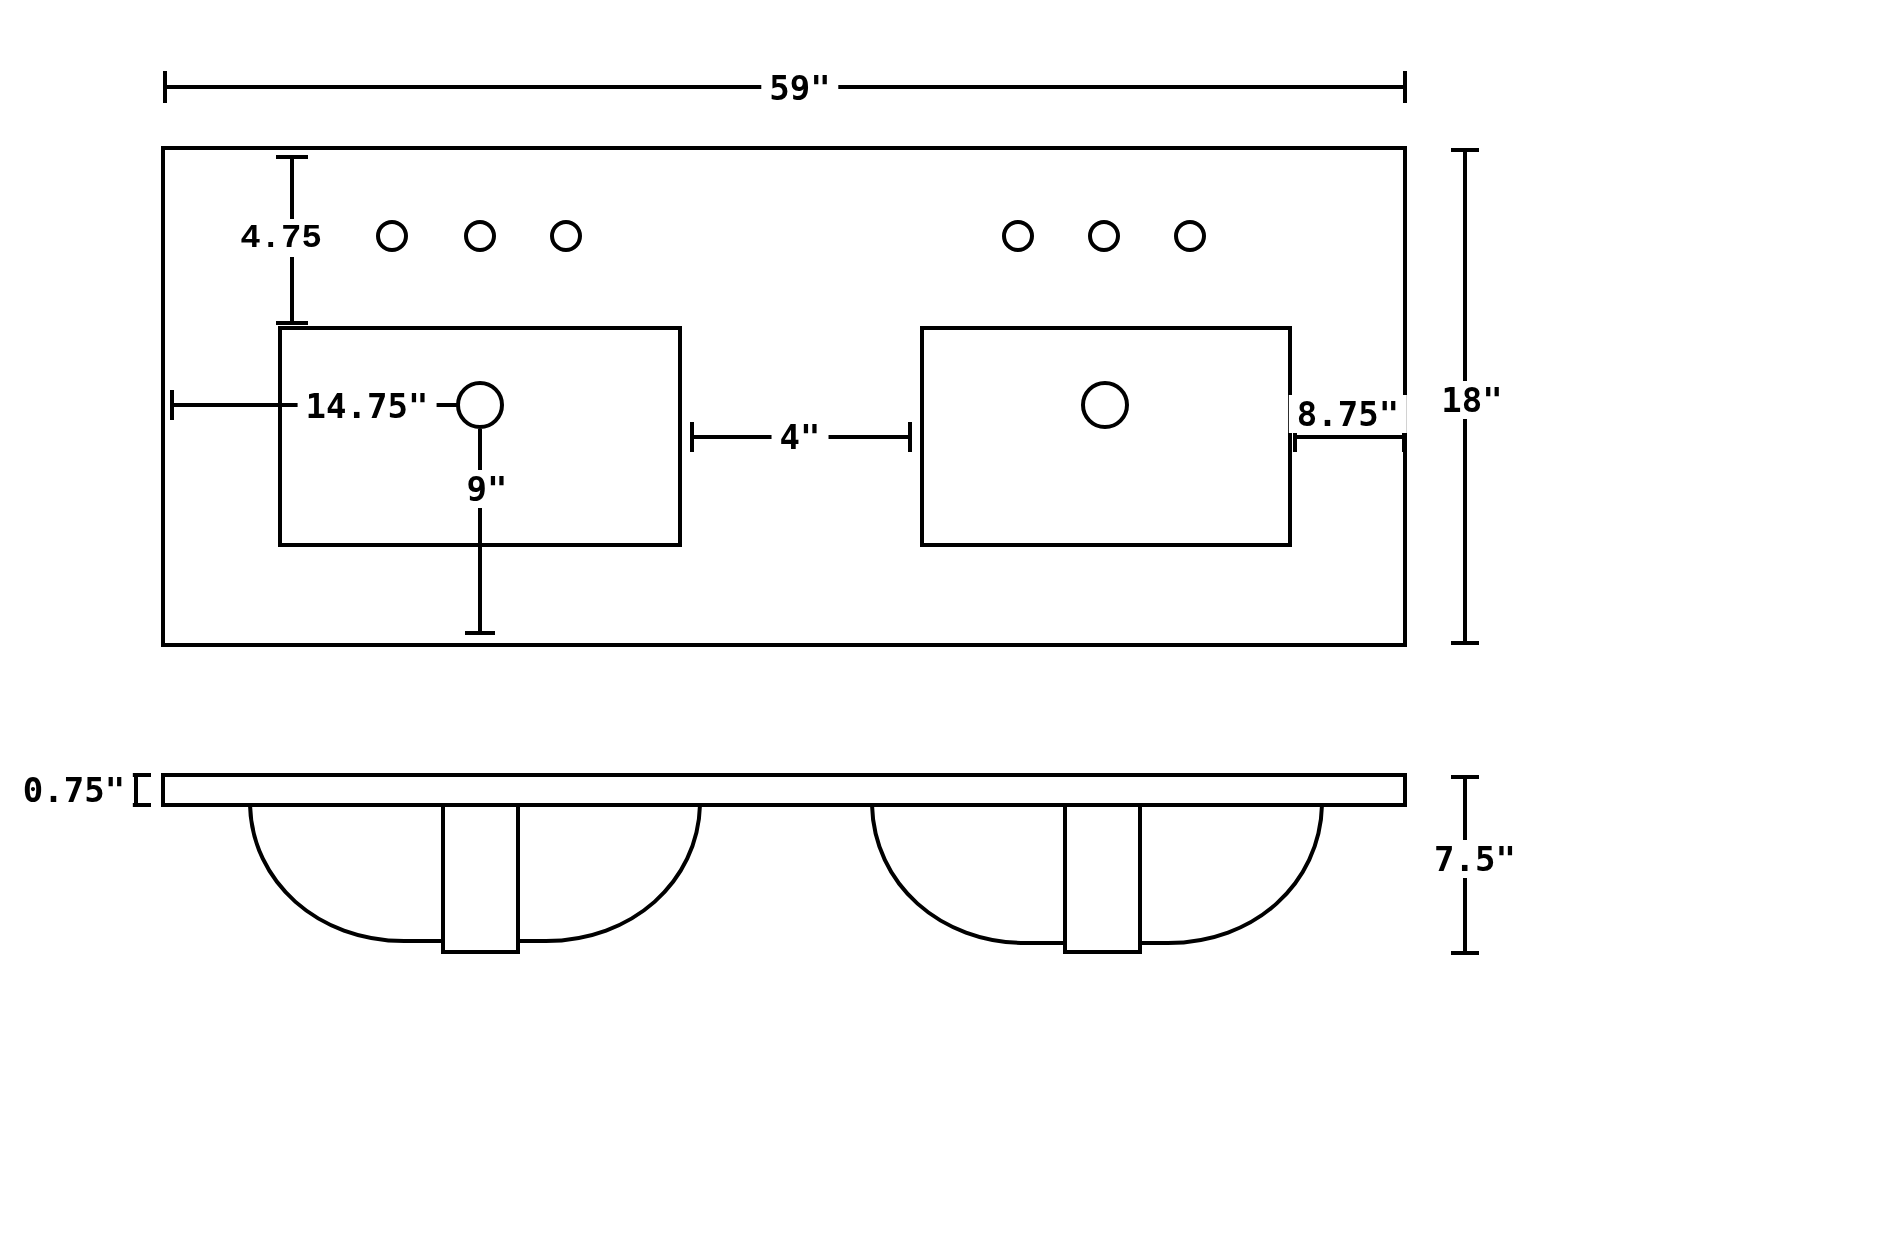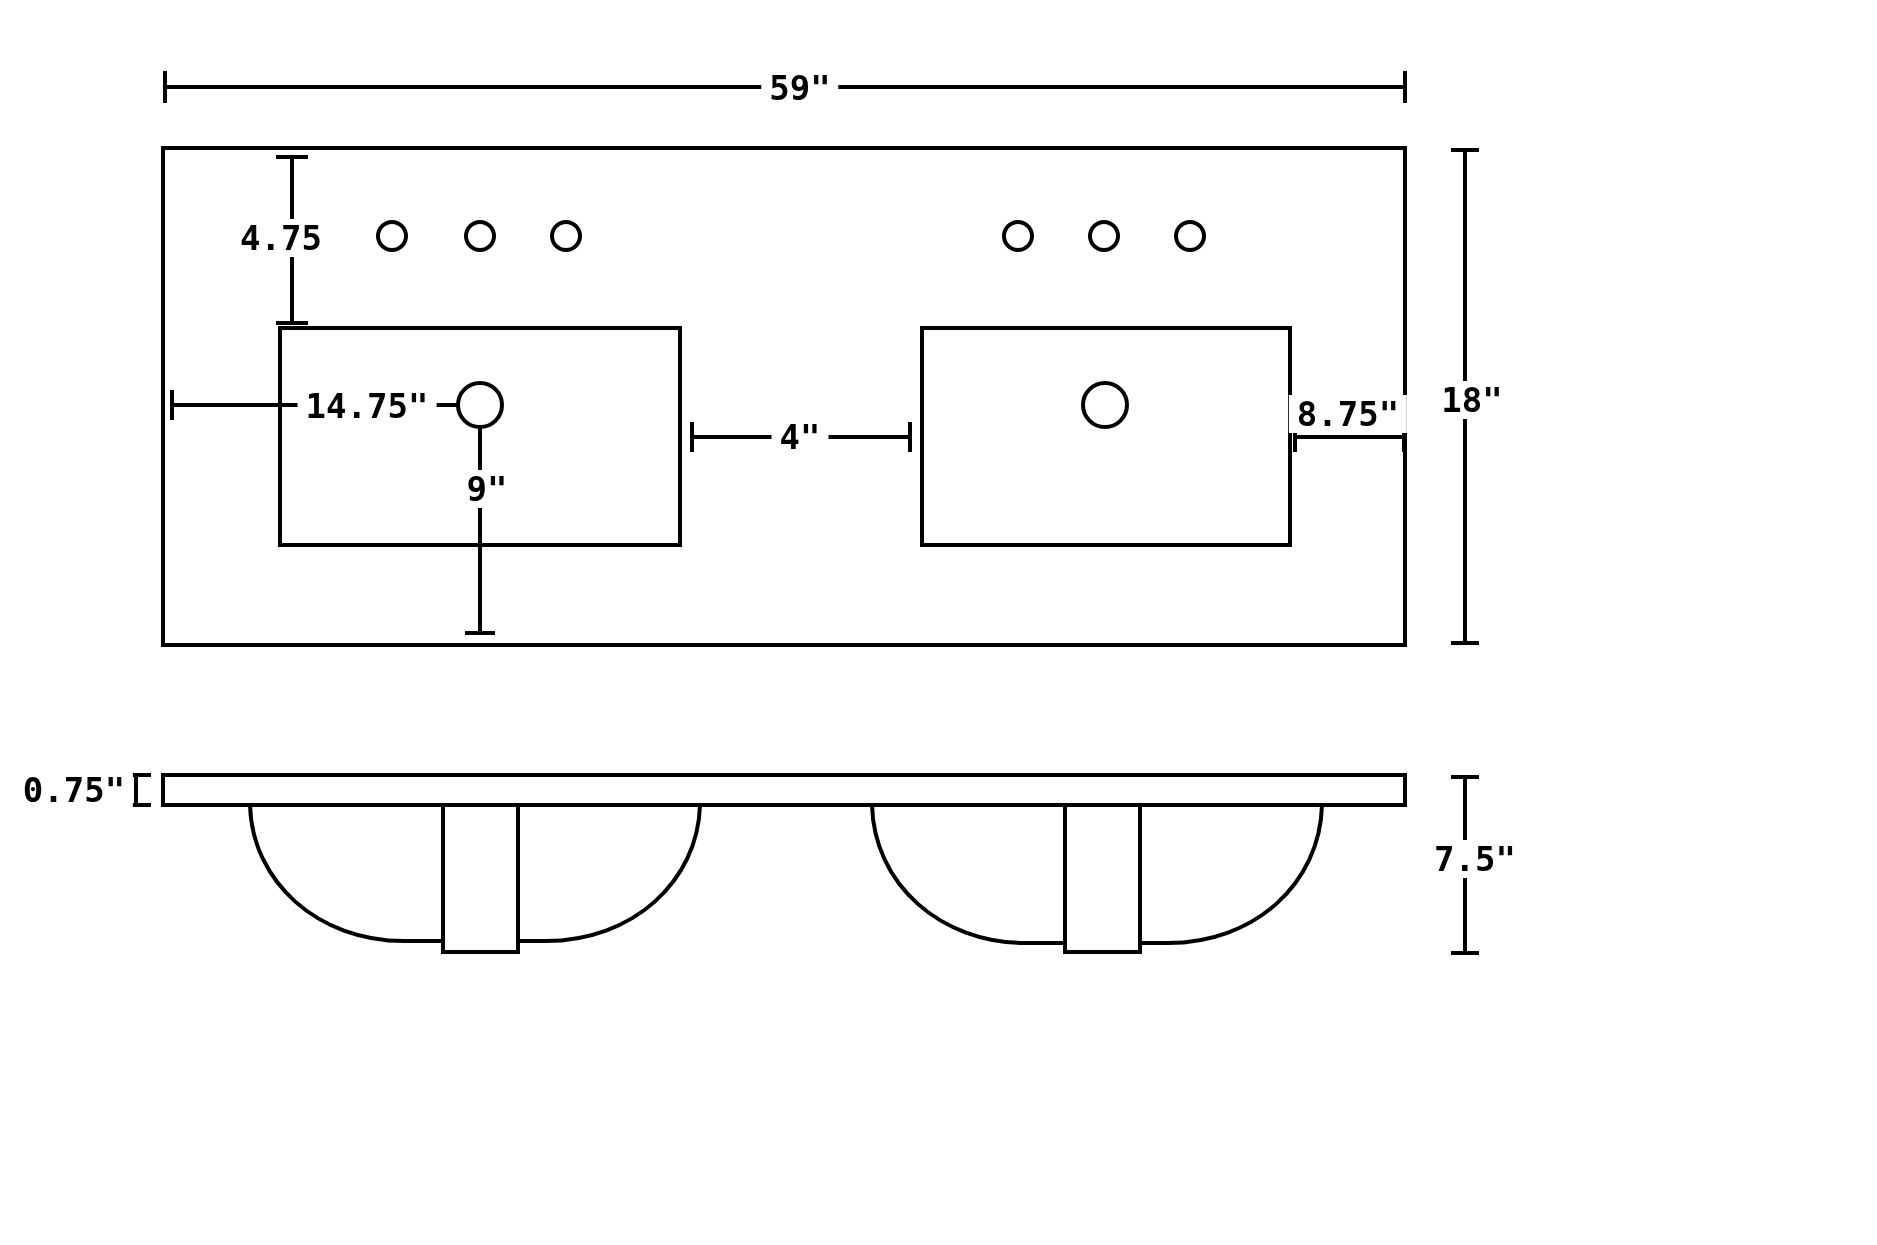--- a/index.html
+++ b/index.html
@@ -119,21 +119,21 @@
       <g>
         <line x1="1465" y1="777" x2="1465" y2="953"></line>
         <line x1="1451" y1="777" x2="1479" y2="777"></line>
         <line x1="1451" y1="953" x2="1479" y2="953"></line>
       </g>
     </g>
   </svg>
 
   <div class="dim-label" style="left:800px;  top:88px;">59"</div>
   <div class="dim-label" style="left:1472px; top:400px;">18"</div>
-  <div class="dim-label" style="left:281px;  top:238px;">4.75</div>
+  <div class="dim-label" style="left:281px;  top:238px;font-family:Liberation Mono, monospace;">4.75</div>
   <div class="dim-label" style="left:367px;  top:406px;">14.75"</div>
   <div class="dim-label" style="left:487px;  top:489px;">9"</div>
   <div class="dim-label" style="left:800px;  top:437px;">4"</div>
   <div class="dim-label" style="left:1348px; top:414px;">8.75"</div>
   <div class="dim-label" style="left:74px;   top:790px;">0.75"</div>
   <div class="dim-label" style="left:1475px; top:859px;">7.5"</div>
 
 </div>
 
 </body></html>

